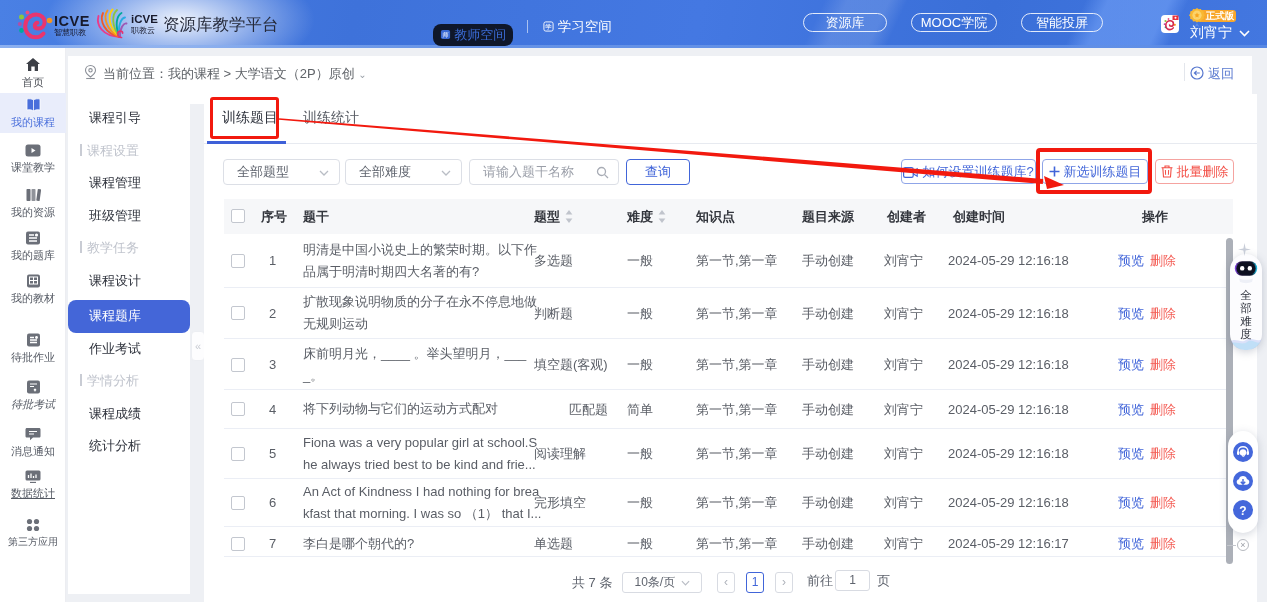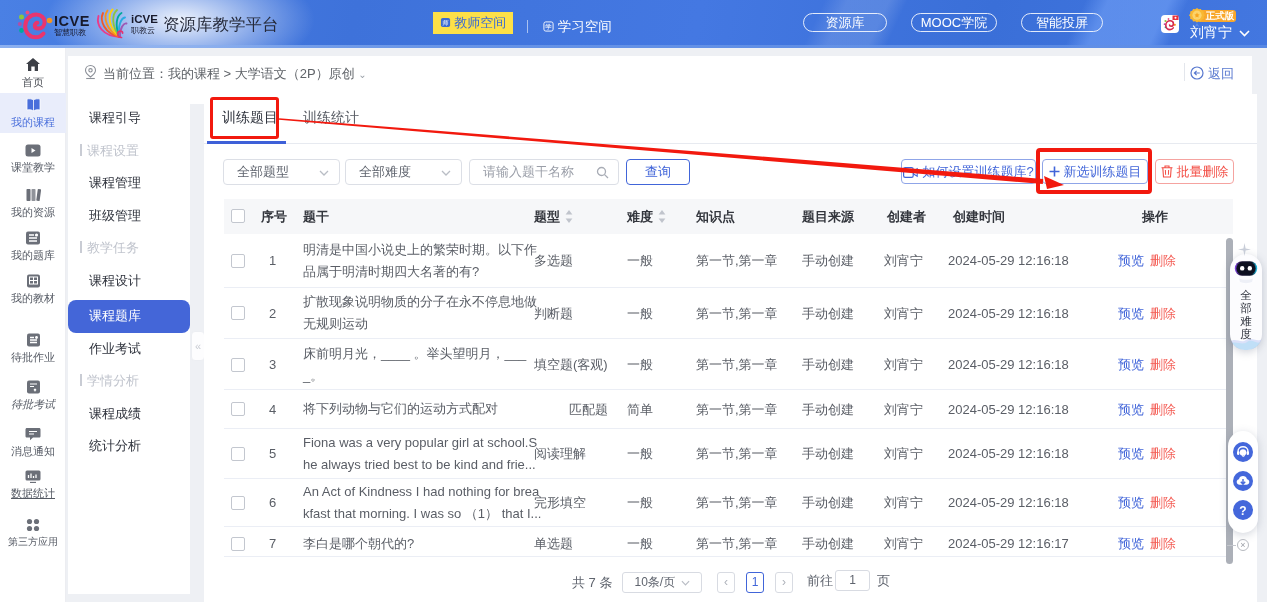--- a/index.html
+++ b/index.html
@@ -8,21 +8,21 @@
 body{font-family:"Liberation Sans",sans-serif;background:#eef0f4;position:relative;font-size:13px;color:#303540;}
 .abs{position:absolute;}
 
 #hdr{position:absolute;left:0;top:0;width:1267px;height:48px;
 background:linear-gradient(100deg,#4a80e4 0%,#3e72da 28%,#4478e2 55%,#3a6fd8 78%,#4377e0 100%);overflow:hidden;}
 #hdr .streak1{position:absolute;left:640px;top:-20px;width:420px;height:90px;background:linear-gradient(115deg,transparent 42%,rgba(255,255,255,.14) 47%,rgba(255,255,255,.14) 56%,transparent 60%);}
 #hdr .streak2{position:absolute;left:950px;top:-20px;width:340px;height:90px;background:linear-gradient(115deg,transparent 38%,rgba(130,175,255,.45) 44%,rgba(130,175,255,.45) 60%,transparent 65%);}
 #hdr .glow{position:absolute;left:40px;top:-40px;width:280px;height:120px;background:radial-gradient(ellipse at center,rgba(255,255,255,.9) 0%,rgba(255,255,255,.35) 40%,rgba(255,255,255,0) 68%);border-radius:50%;}
 #hdr .bstripe{position:absolute;left:0;bottom:0;width:1267px;height:3px;background:linear-gradient(90deg,#9cbcf2,#6f9ae8 40%,#5d8ce4);opacity:.8;}
 .hbtn{position:absolute;border:1px solid rgba(255,255,255,.85);border-radius:16px;color:#fff;font-size:13px;text-align:center;line-height:17px;height:19px;}
-#teach{position:absolute;left:433px;top:12px;width:80px;height:22px;background:#fde047;border-radius:0;color:#3a6ad4;font-size:13px;line-height:22px;text-align:center;}
+#teach{position:absolute;left:433px;top:24px;width:80px;height:22px;background:#0f172a;border-radius:8px;color:#3a6ad4;font-size:13px;line-height:22px;text-align:center;}
 #learn{position:absolute;left:543px;top:16px;color:#fff;font-size:13.5px;line-height:22px;}
 #hsep{position:absolute;left:527px;top:20px;width:1px;height:13px;background:rgba(255,255,255,.55);}
 #logo-title{position:absolute;left:163px;top:14px;font-size:16.5px;color:#252a3a;}
 #avatar{position:absolute;left:1161px;top:15px;width:18px;height:18px;background:#fff;border-radius:4px;}
 #vbadge{position:absolute;left:1197px;top:10px;width:39px;height:12px;background:#f8a72b;border-radius:3px;color:#fff;font-size:9.5px;line-height:12px;text-align:center;padding-left:7px;font-weight:bold;}
 
 #uname{position:absolute;left:1190px;top:24px;color:#fff;font-size:14px;}
 
 #rail{position:absolute;left:0;top:48px;width:66px;height:554px;background:#fff;border-right:1px solid #ecedf1;}
 .ritem{position:absolute;left:0;width:66px;text-align:center;color:#555a64;font-size:11px;}

